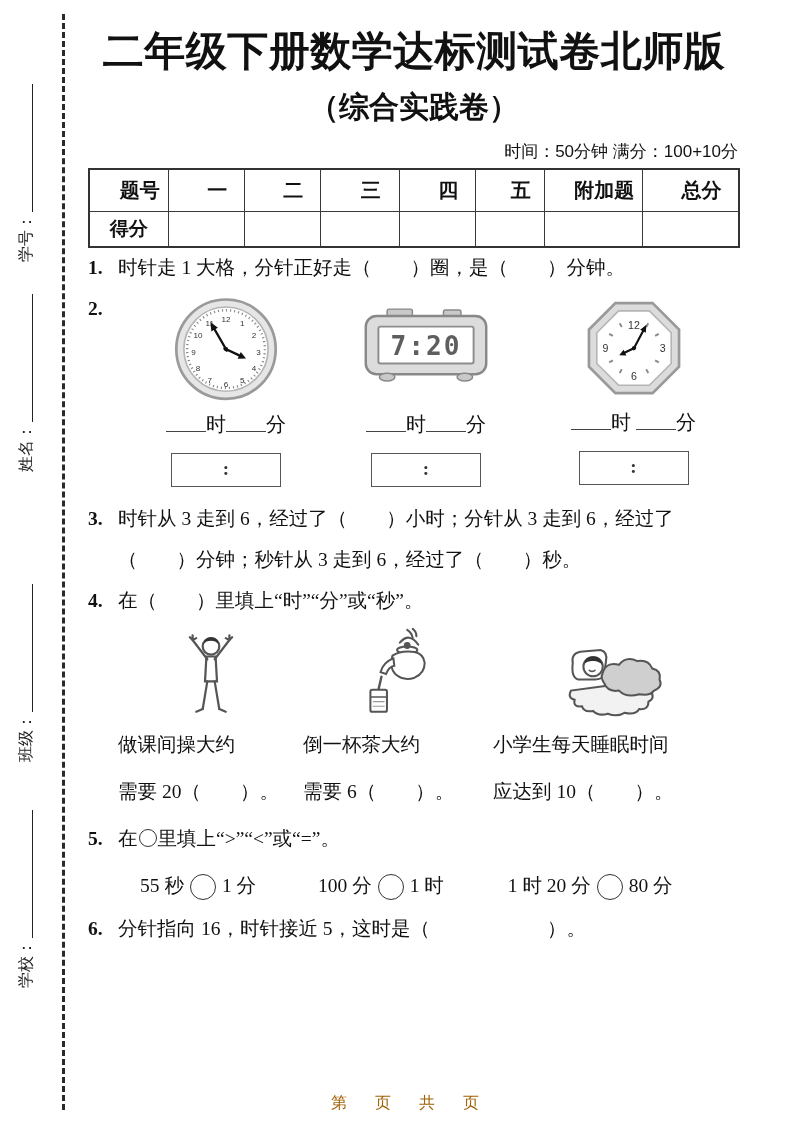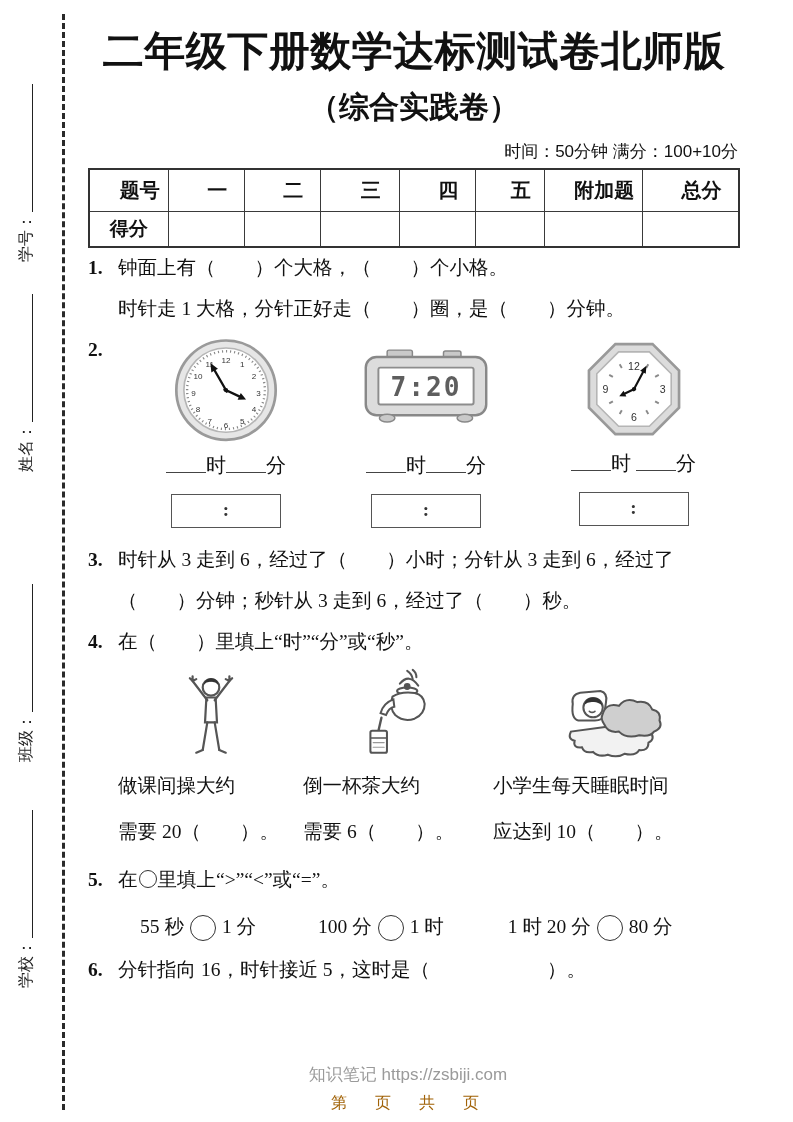--- a/index.html
+++ b/index.html
@@ -110,21 +110,20 @@
         <td></td>
         <td></td>
       </tr>
     </tbody>
       </table>
 
 
     <div class="q">
       <div class="qnum">1.</div>
       <div class="qbody">
-        <div class="qline">钟面上有（　　）个大格，（　　）个小格。</div>
         <div class="qline">时针走 1 大格，分针正好走（　　）圈，是（　　）分钟。</div>
       </div>
     </div>
 
     <div class="q">
       <div class="qnum">2.</div>
       <div class="qbody">
         <div class="clock-row">
 
           <div class="clock-col">
@@ -301,17 +300,16 @@
     <div class="q">
       <div class="qnum">6.</div>
       <div class="qbody">
         <div class="qline">分针指向 16，时针接近 5，这时是（　　　　　　）。</div>
       </div>
     </div>
 
   </div>
 
   <div class="footer">
-    <div class="site">知识笔记 https://zsbiji.com</div>
     <div class="pageno">第　页　共　页</div>
   </div>
 
 </div>
 
 </body></html>

